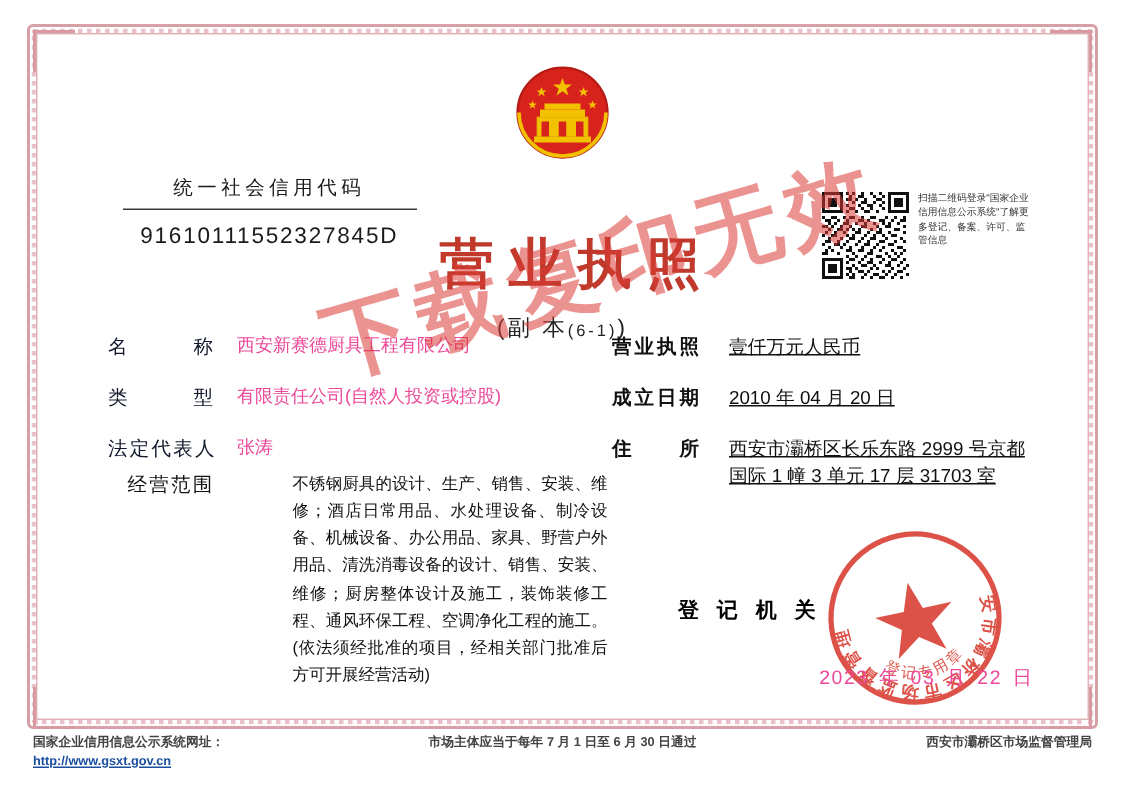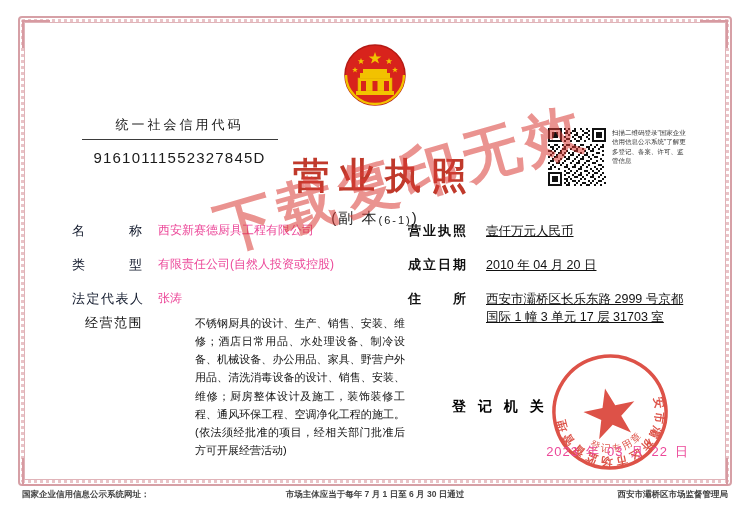--- a/index.html
+++ b/index.html
@@ -608,20 +608,21 @@
 
   <div class="date-line">
     <span class="v">2023</span><span class="u">年</span><span class="v">03</span><span class="u">月</span><span class="v">22</span><span class="u">日</span>
   </div>
 
   <div class="watermark">下载复印无效</div>
 
   <div class="footer">
     <div class="footer-left">
       <div>国家企业信用信息公示系统网址：</div>
+      <div><a href="#">http://www.gsxt.gov.cn</a></div>
     </div>
     <div class="footer-center">
       <div>市场主体应当于每年 7 月 1 日至 6 月 30 日通过</div>
     </div>
     <div class="footer-right">
       <div>西安市灞桥区市场监督管理局</div>
     </div>
   </div>
 
 </div>

